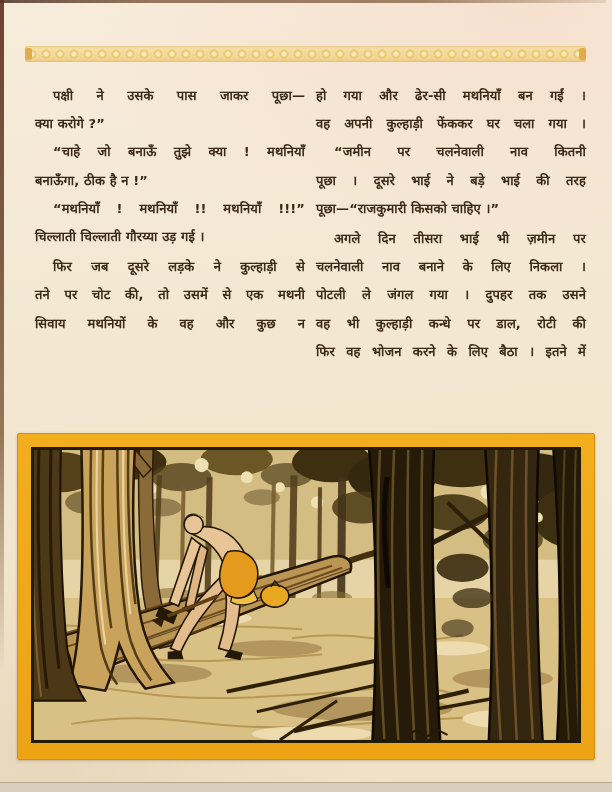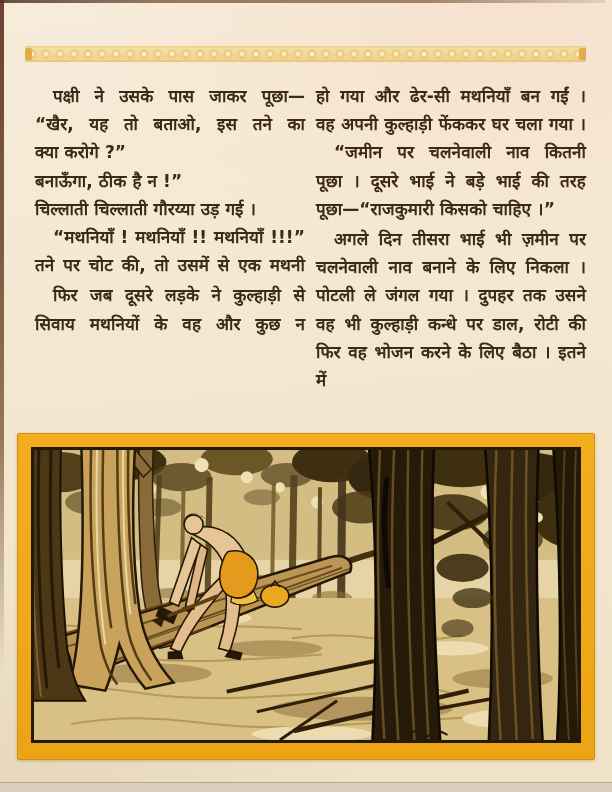--- a/index.html
+++ b/index.html
@@ -37,21 +37,21 @@
   .ornament::before{left:0;}
   .ornament::after{right:0;}
   
   .text-area{
     position:absolute;top:82px;left:35px;right:26px;
     display:flex;gap:11px;
     color:#3a2a16;
   }
   .col{flex:1 1 0;min-width:0;}
   .tline{
-    font-size:17px;font-weight:bold;line-height:28.2px;height:28.2px;
+    font-size:13px;font-weight:bold;line-height:28.2px;height:28.2px;
     text-align:justify;text-align-last:justify;
     letter-spacing:.1px;white-space:normal;overflow:visible;
   }
   .tline.nj{text-align:center;text-align-last:left;}
   .tline.ind{text-indent:18px;}
   .tline.pgap{margin-top:2px;}
   
   .illo{
     position:absolute;left:17px;top:433px;width:576px;height:325px;
     background:linear-gradient(#f2ae1d,#eda414);
@@ -69,27 +69,27 @@
 <div class="page">
   <div class="edge-top"></div>
   <div class="edge-left"></div>
   <div class="edge-bottom"></div>
 
   <div class="ornament"></div>
 
   <div class="text-area">
     <div class="col">
       <div class="tline ind">पक्षी ने उसके पास जाकर पूछा—</div>
-      <div class="tline">“खैर, यह तो बताओ, इस तने का</div>
       <div class="tline nj">क्या करोगे ?”</div>
+      <div class="tline ind">“चाहे जो बनाऊँ तुझे क्या ! मथनियाँ</div>
       <div class="tline nj">बनाऊँगा, ठीक है न !”</div>
+      <div class="tline ind">“मथनियाँ ! मथनियाँ !! मथनियाँ !!!”</div>
       <div class="tline nj">चिल्लाती चिल्लाती गौरय्या उड़ गई ।</div>
-      <div class="tline ind">“मथनियाँ ! मथनियाँ !! मथनियाँ !!!”</div>
+      <div class="tline ind pgap">फिर जब दूसरे लड़के ने कुल्हाड़ी से</div>
       <div class="tline">तने पर चोट की, तो उसमें से एक मथनी</div>
-      <div class="tline ind pgap">फिर जब दूसरे लड़के ने कुल्हाड़ी से</div>
       <div class="tline">सिवाय मथनियों के वह और कुछ न</div>
     </div>
     <div class="col">
       <div class="tline">हो गया और ढेर-सी मथनियाँ बन गईं ।</div>
       <div class="tline">वह अपनी कुल्हाड़ी फेंककर घर चला गया ।</div>
       <div class="tline ind">“जमीन पर चलनेवाली नाव कितनी</div>
       <div class="tline">पूछा । दूसरे भाई ने बड़े भाई की तरह</div>
       <div class="tline nj">पूछा—“राजकुमारी किसको चाहिए ।”</div>
       <div class="tline ind pgap">अगले दिन तीसरा भाई भी ज़मीन पर</div>
       <div class="tline">चलनेवाली नाव बनाने के लिए निकला ।</div>

